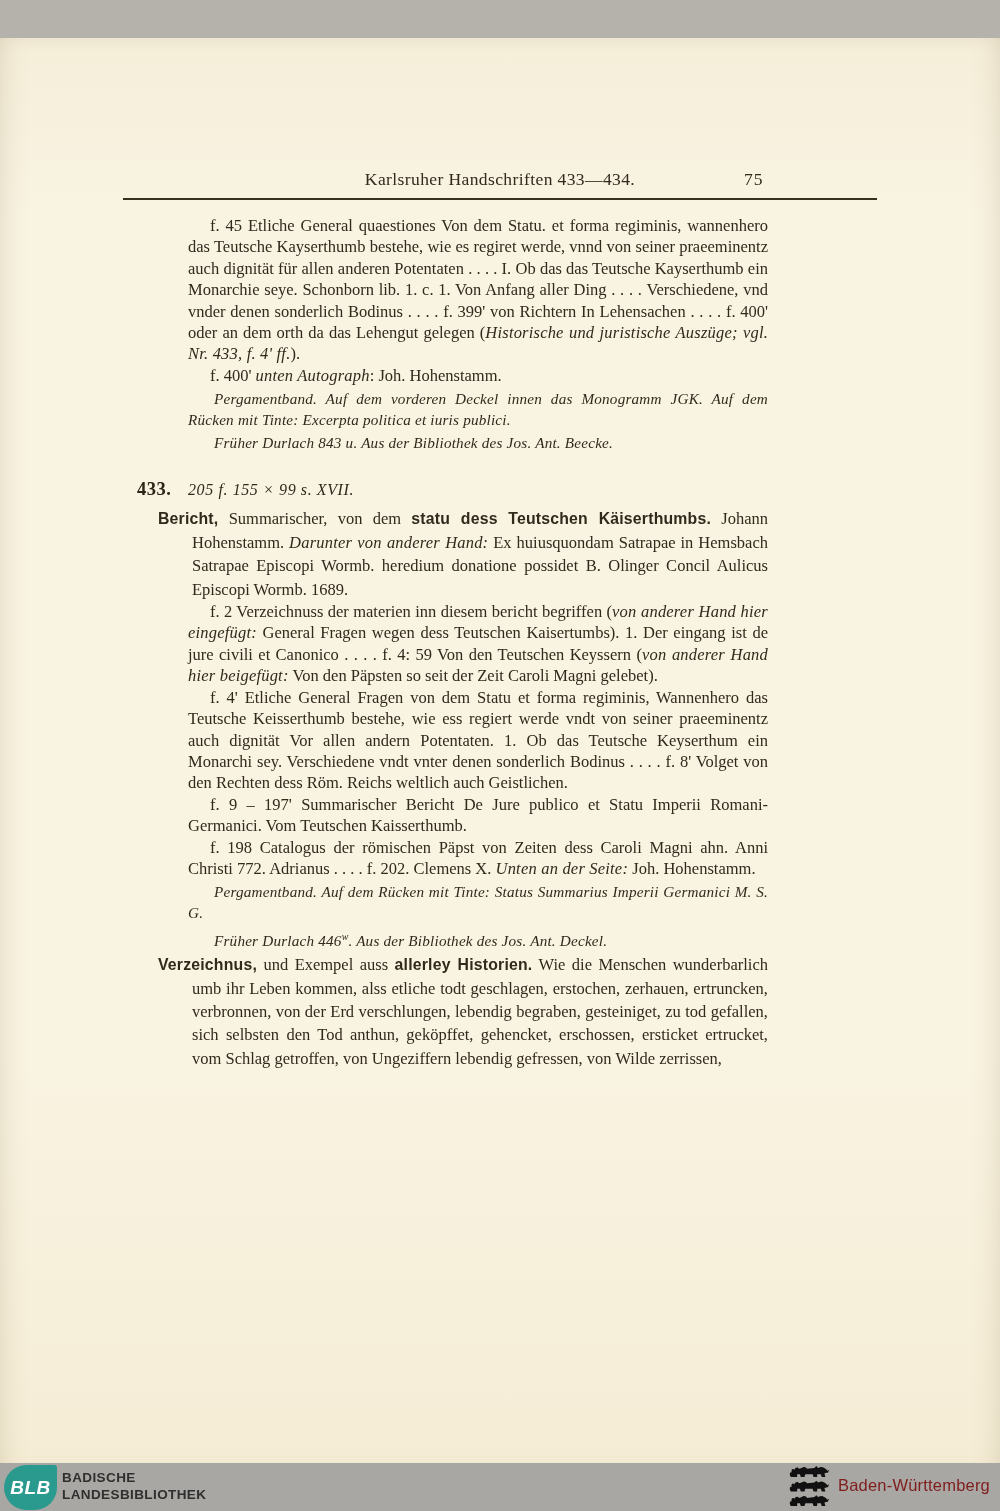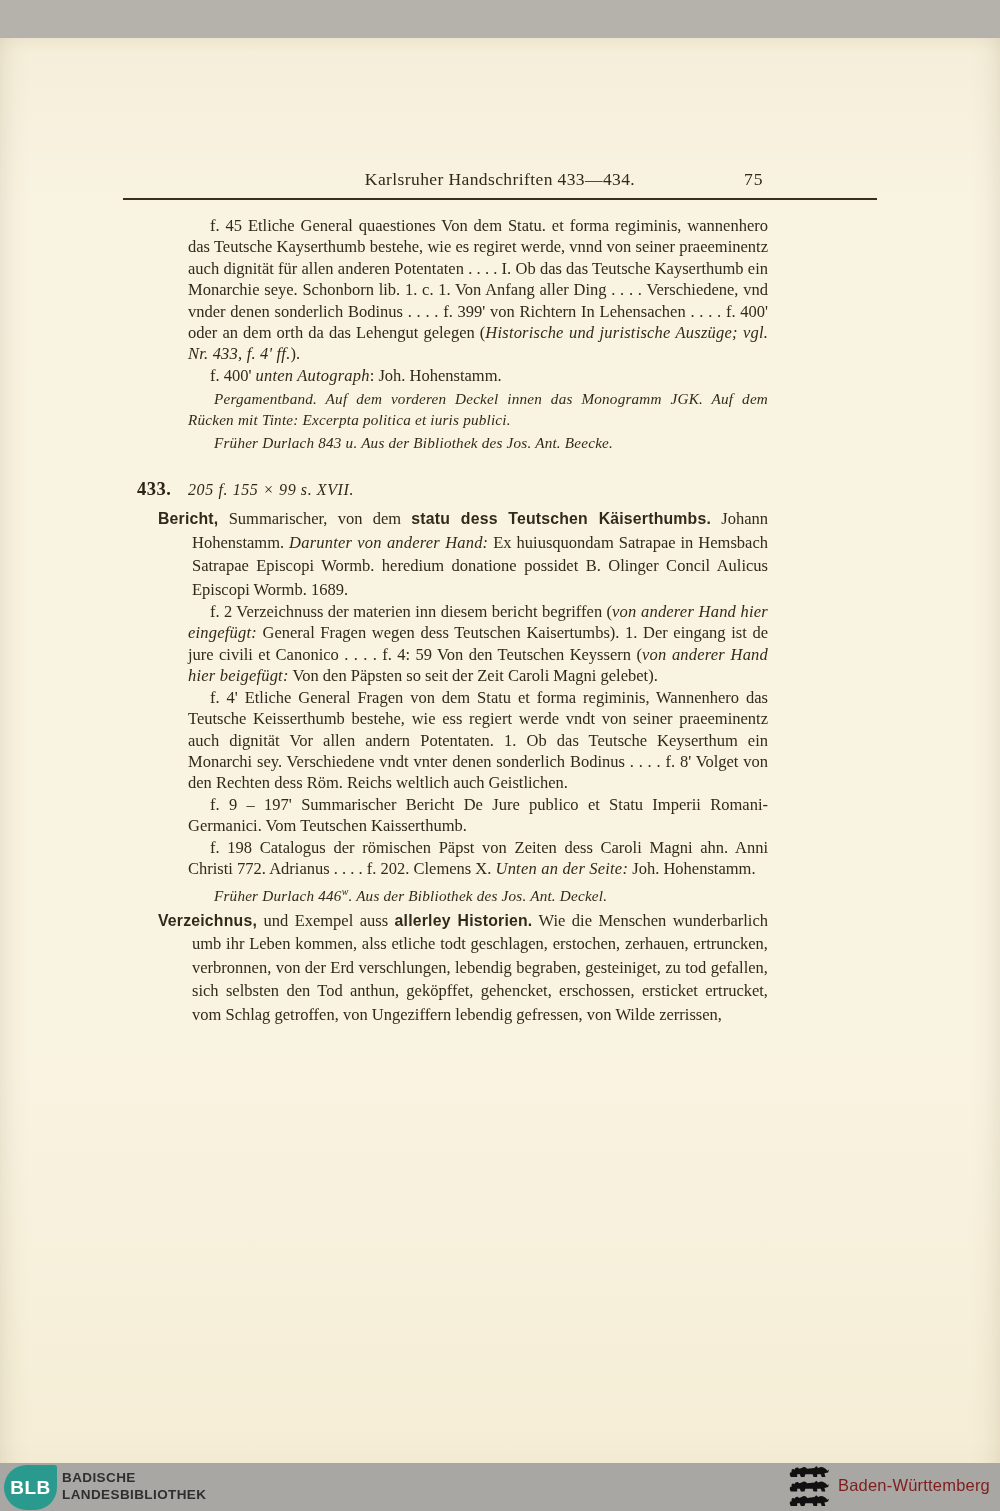--- a/index.html
+++ b/index.html
@@ -59,21 +59,21 @@
     position:absolute;left:0;top:1463px;width:1000px;height:48px;
     background:#a8a7a3;
     font-family:"Liberation Sans", sans-serif;
   }
   .blb-logo{
     position:absolute;left:4px;top:2px;width:53px;height:45px;
     border-radius:26px 3px 26px 26px;
     display:flex;align-items:center;justify-content:center;
   }
   .blb-logo span{
-    color:#ffffff;font-weight:bold;font-size:19px;letter-spacing:.5px;
+    color:#ffffff;font-weight:bold;font-size:19px;letter-spacing:.5px;font-style:italic;
   }
   .library-name{
     position:absolute;left:62px;top:7px;
     font-weight:bold;font-size:13.5px;line-height:16.5px;letter-spacing:.4px;
     color:#2f2f2f;
   }
   .bw-crest{position:absolute;left:789px;top:2px;width:40px;height:44px;}
   .bw-wordmark{
     position:absolute;left:838px;top:13px;font-size:16.5px;color:#7f1d1d;letter-spacing:.2px;
   }
@@ -94,20 +94,21 @@
 
     <div class="entry-header">
       <span class="entry-no">433.</span>
       <span class="entry-dims">205 f. 155 × 99 s. XVII.</span>
     </div>
     <p class="headline"><span class="seg-b">Bericht,</span><span> Summarischer, von dem </span><span class="seg-b">statu dess Teutschen Käiserthumbs.</span><span> Johann Hohenstamm.  </span><span class="seg-i">Darunter von anderer Hand:</span><span> Ex huiusquondam Satrapae in Hemsbach Satrapae Episcopi Wormb. heredium donatione possidet B. Olinger Concil Aulicus Episcopi Wormb. 1689.</span></p>
     <p class="body"><span>f. 2 Verzeichnuss der materien inn diesem bericht begriffen (</span><span class="seg-i">von anderer Hand hier eingefügt:</span><span> General Fragen wegen dess Teutschen Kaisertumbs). 1. Der eingang ist de jure civili et Canonico . . . .  f. 4: 59 Von den Teutschen Keyssern (</span><span class="seg-i">von anderer Hand hier beigefügt:</span><span> Von den Päpsten so seit der Zeit Caroli Magni gelebet).</span></p>
     <p class="body"><span>f. 4' Etliche General Fragen von dem Statu et forma regiminis, Wannenhero das Teutsche Keisserthumb bestehe, wie ess regiert werde vndt von seiner praeeminentz auch dignität Vor allen andern Potentaten.  1. Ob das Teutsche Keyserthum ein Monarchi sey. Verschiedene vndt vnter denen sonderlich Bodinus . . . .  f. 8' Volget von den Rechten dess Röm. Reichs weltlich auch Geistlichen.</span></p>
     <p class="body"><span>f. 9 – 197' Summarischer Bericht De Jure publico et Statu Imperii Romani-Germanici.  Vom Teutschen Kaisserthumb.</span></p>
     <p class="body"><span>f. 198 Catalogus der römischen Päpst von Zeiten dess Caroli Magni ahn. Anni Christi 772.  Adrianus . . . .  f. 202. Clemens X.  </span><span class="seg-i">Unten an der Seite:</span><span> Joh. Hohenstamm.</span></p>
+    <p class="note"><span>Pergamentband.  Auf dem Rücken mit Tinte: Status Summarius Imperii Germanici M. S. G.</span></p>
     <p class="note"><span>Früher Durlach 446</span><span class="seg-sup">w</span><span>. Aus der Bibliothek des Jos. Ant. Deckel.</span></p>
 
     <p class="headline"><span class="seg-b">Verzeichnus,</span><span> und Exempel auss </span><span class="seg-b">allerley Historien.</span><span> Wie die Menschen wunderbarlich umb ihr Leben kommen, alss etliche todt geschlagen, erstochen, zerhauen, ertruncken, verbronnen, von der Erd verschlungen, lebendig begraben, gesteiniget, zu tod gefallen, sich selbsten den Tod anthun, geköpffet, gehencket, erschossen, ersticket ertrucket, vom Schlag getroffen, von Ungeziffern lebendig gefressen, von Wilde zerrissen,</span></p>
   </div>
 </div>
 
 <div class="footer">
   <div class="blb-logo" style="background: rgb(43, 154, 142);">
     <span>BLB</span>
   </div>

